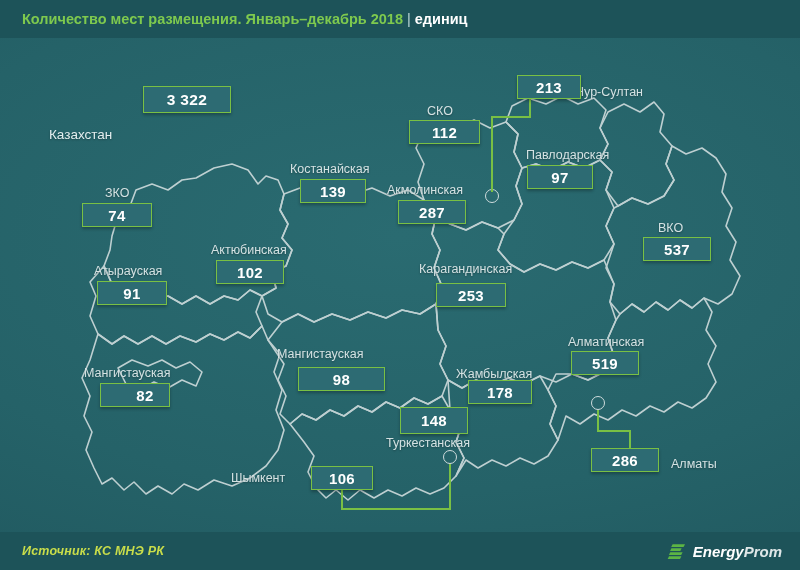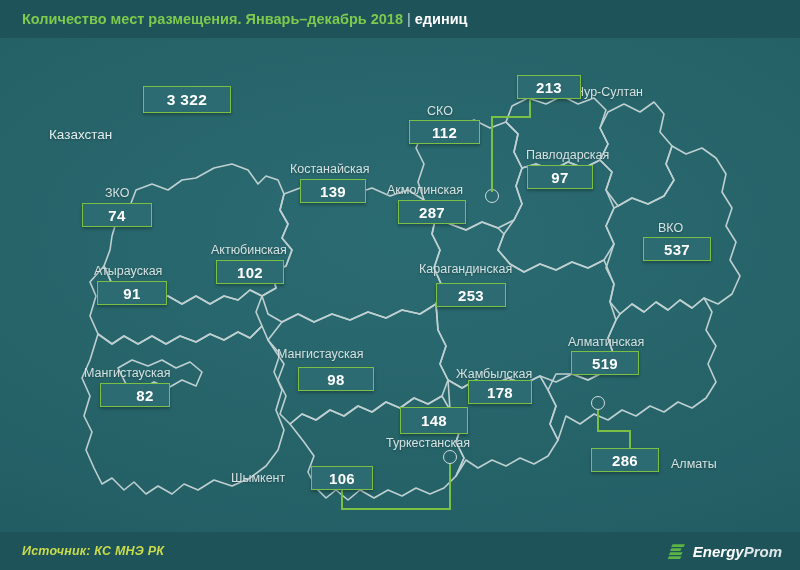--- a/index.html
+++ b/index.html
@@ -232,21 +232,21 @@
     <div class="rlabel" style="left:94px; top:226px;">Атырауская</div>
     <div class="vbox" style="left:97px; top:243px; width:70px; height:24px;">91</div>
 
     <div class="rlabel" style="left:419px; top:224px;">Карагандинская</div>
     <div class="vbox" style="left:436px; top:245px; width:70px; height:24px;">253</div>
 
     <div class="rlabel" style="left:84px; top:328px;">Мангистауская</div>
     <div class="vbox" style="left:100px; top:345px; width:70px; height:24px;padding-left:20px;">82</div>
 
     <div class="rlabel" style="left:277px; top:309px;">Мангистауская</div>
-    <div class="vbox" style="left:298px; top:329px; width:76px; height:24px;">98</div>
+    <div class="vbox" style="left:298px; top:329px; width:87px; height:24px;">98</div>
 
     <div class="rlabel" style="left:386px; top:398px;">Туркестанская</div>
     <div class="vbox" style="left:400px; top:369px; width:68px; height:27px;">148</div>
 
     <div class="rlabel" style="left:231px; top:433px;">Шымкент</div>
     <div class="vbox" style="left:311px; top:428px; width:62px; height:24px;">106</div>
 
     <div class="rlabel" style="left:456px; top:329px;">Жамбылская</div>
     <div class="vbox" style="left:468px; top:342px; width:64px; height:24px;">178</div>
 

